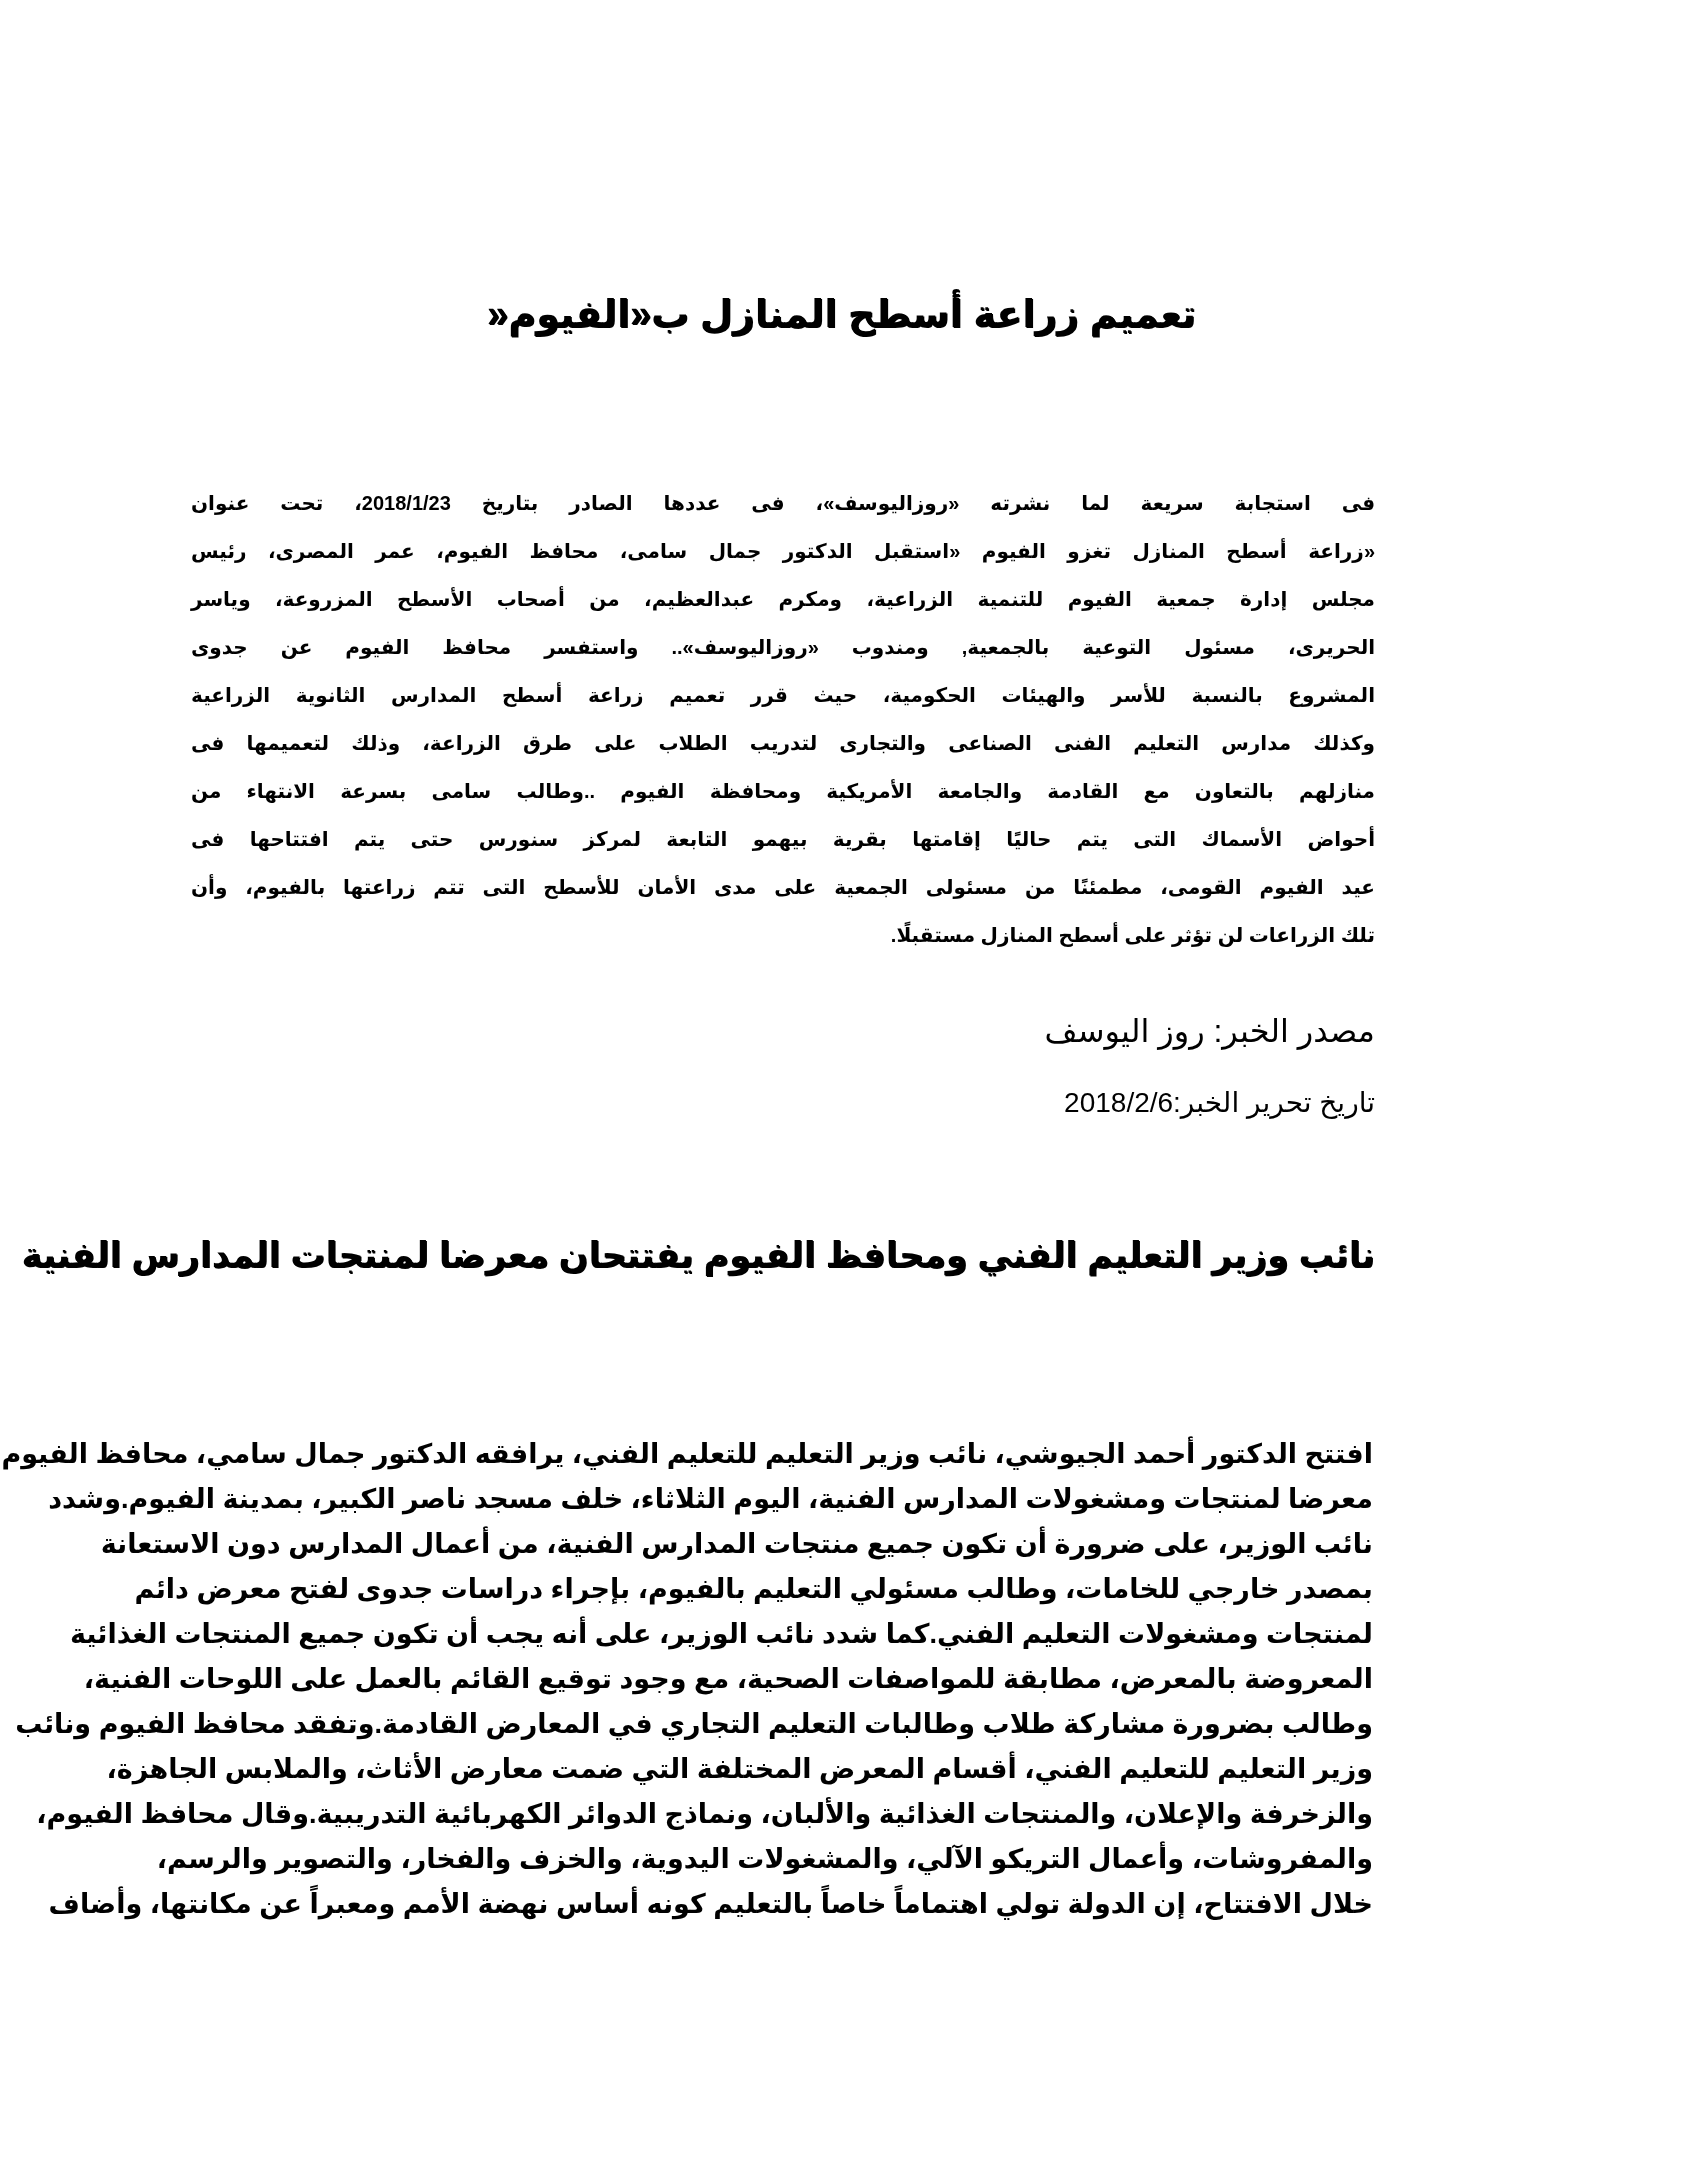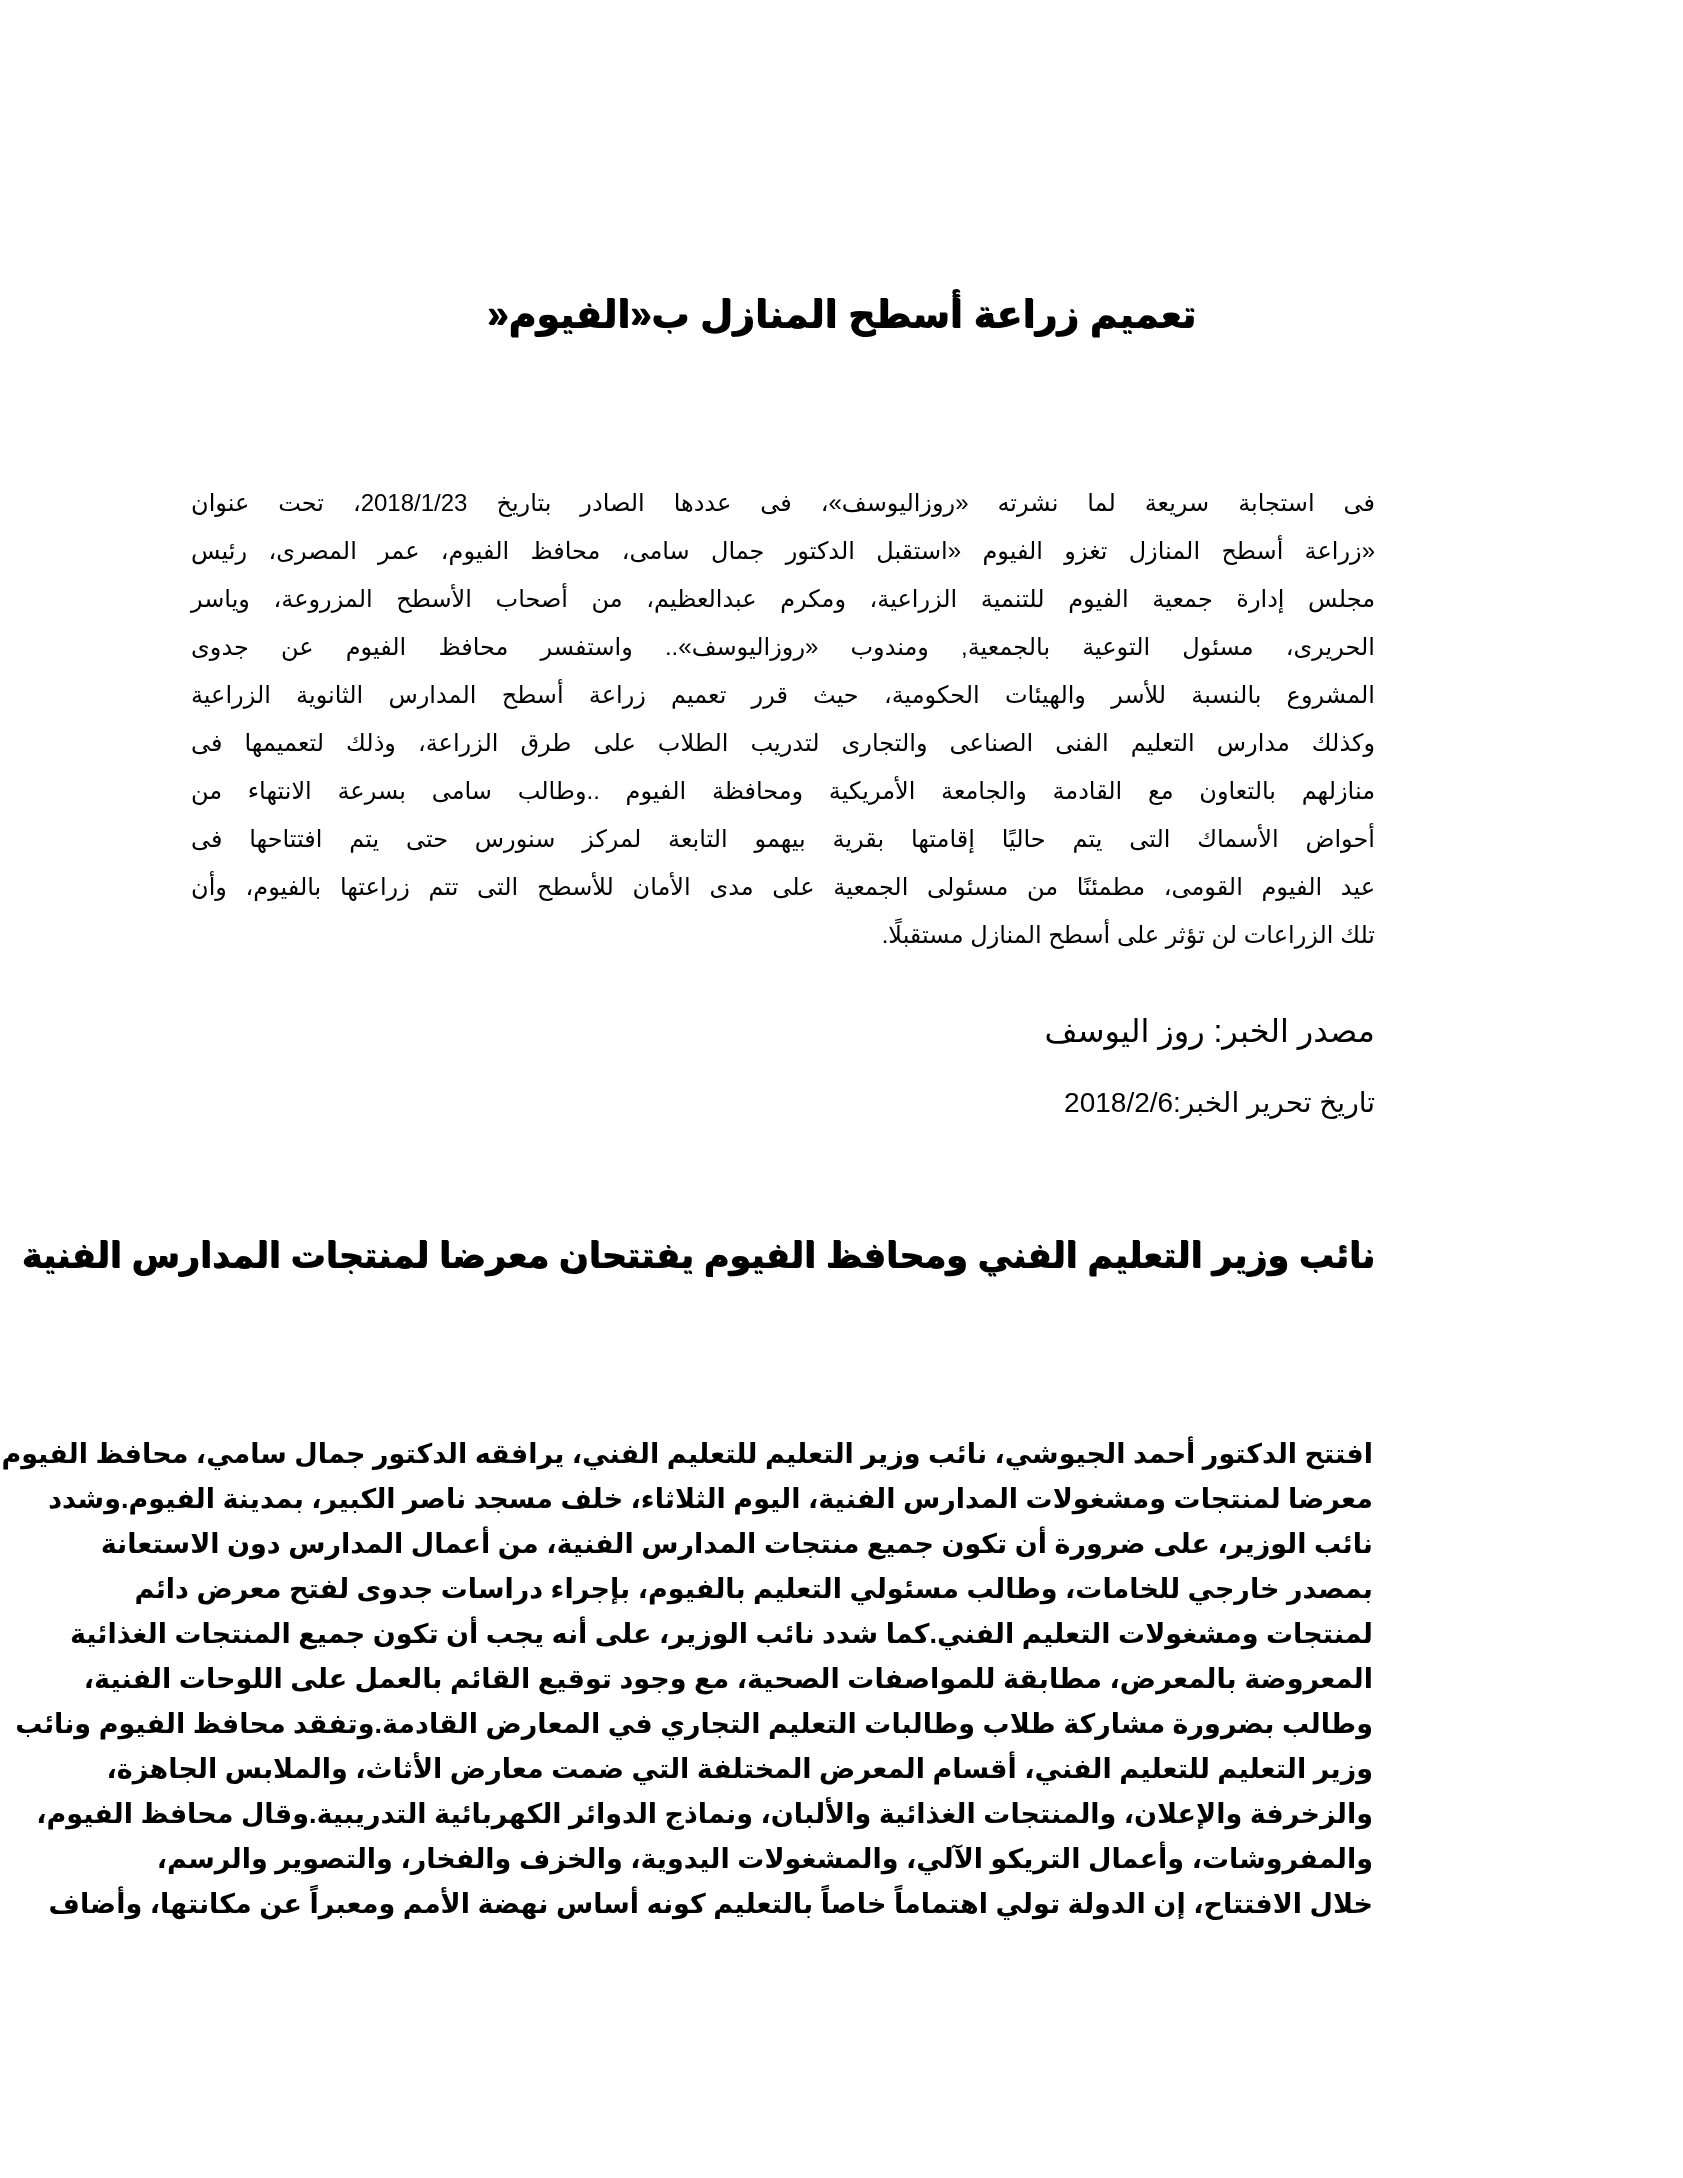--- a/index.html
+++ b/index.html
@@ -13,21 +13,21 @@
       font-size: 38px; font-weight: bold; direction: rtl; line-height: 50px;
       text-shadow: 1px 1px 0 #000;
     }
     .lines { position: absolute; right: 178px; left: 191px; direction: rtl; }
     .line {
       height: 48px; line-height: 48px; font-size: 28px; white-space: nowrap;
       text-align: justify; text-align-last: justify; display: block;
     }
     .line.last { text-align-last: right; }
     .p1 { top: 465px; }
-    .p1 .line { height: 48px; line-height: 48px; font-size: 24px; }
+    .p1 .line { height: 48px; line-height: 48px; font-size: 20px; font-weight: bold; }
     .meta1 { position: absolute; top: 998px; right: 178px; font-size: 32px; direction: rtl; }
     .meta2 { position: absolute; top: 1072px; right: 178px; font-size: 28px; direction: rtl; }
     .title2 {
       position: absolute; top: 1216px; right: 178px; left: 203px; text-align: right;
       font-size: 35px; font-weight: bold; direction: rtl; line-height: 50px; white-space: nowrap;
       text-shadow: 1px 1px 0 #000;
     }
     .p2 { top: 1418px; right: 180px; left: 186px; }
     .p2 .line {
       height: 45px; line-height: 45px; font-size: 27px; font-weight: bold;

